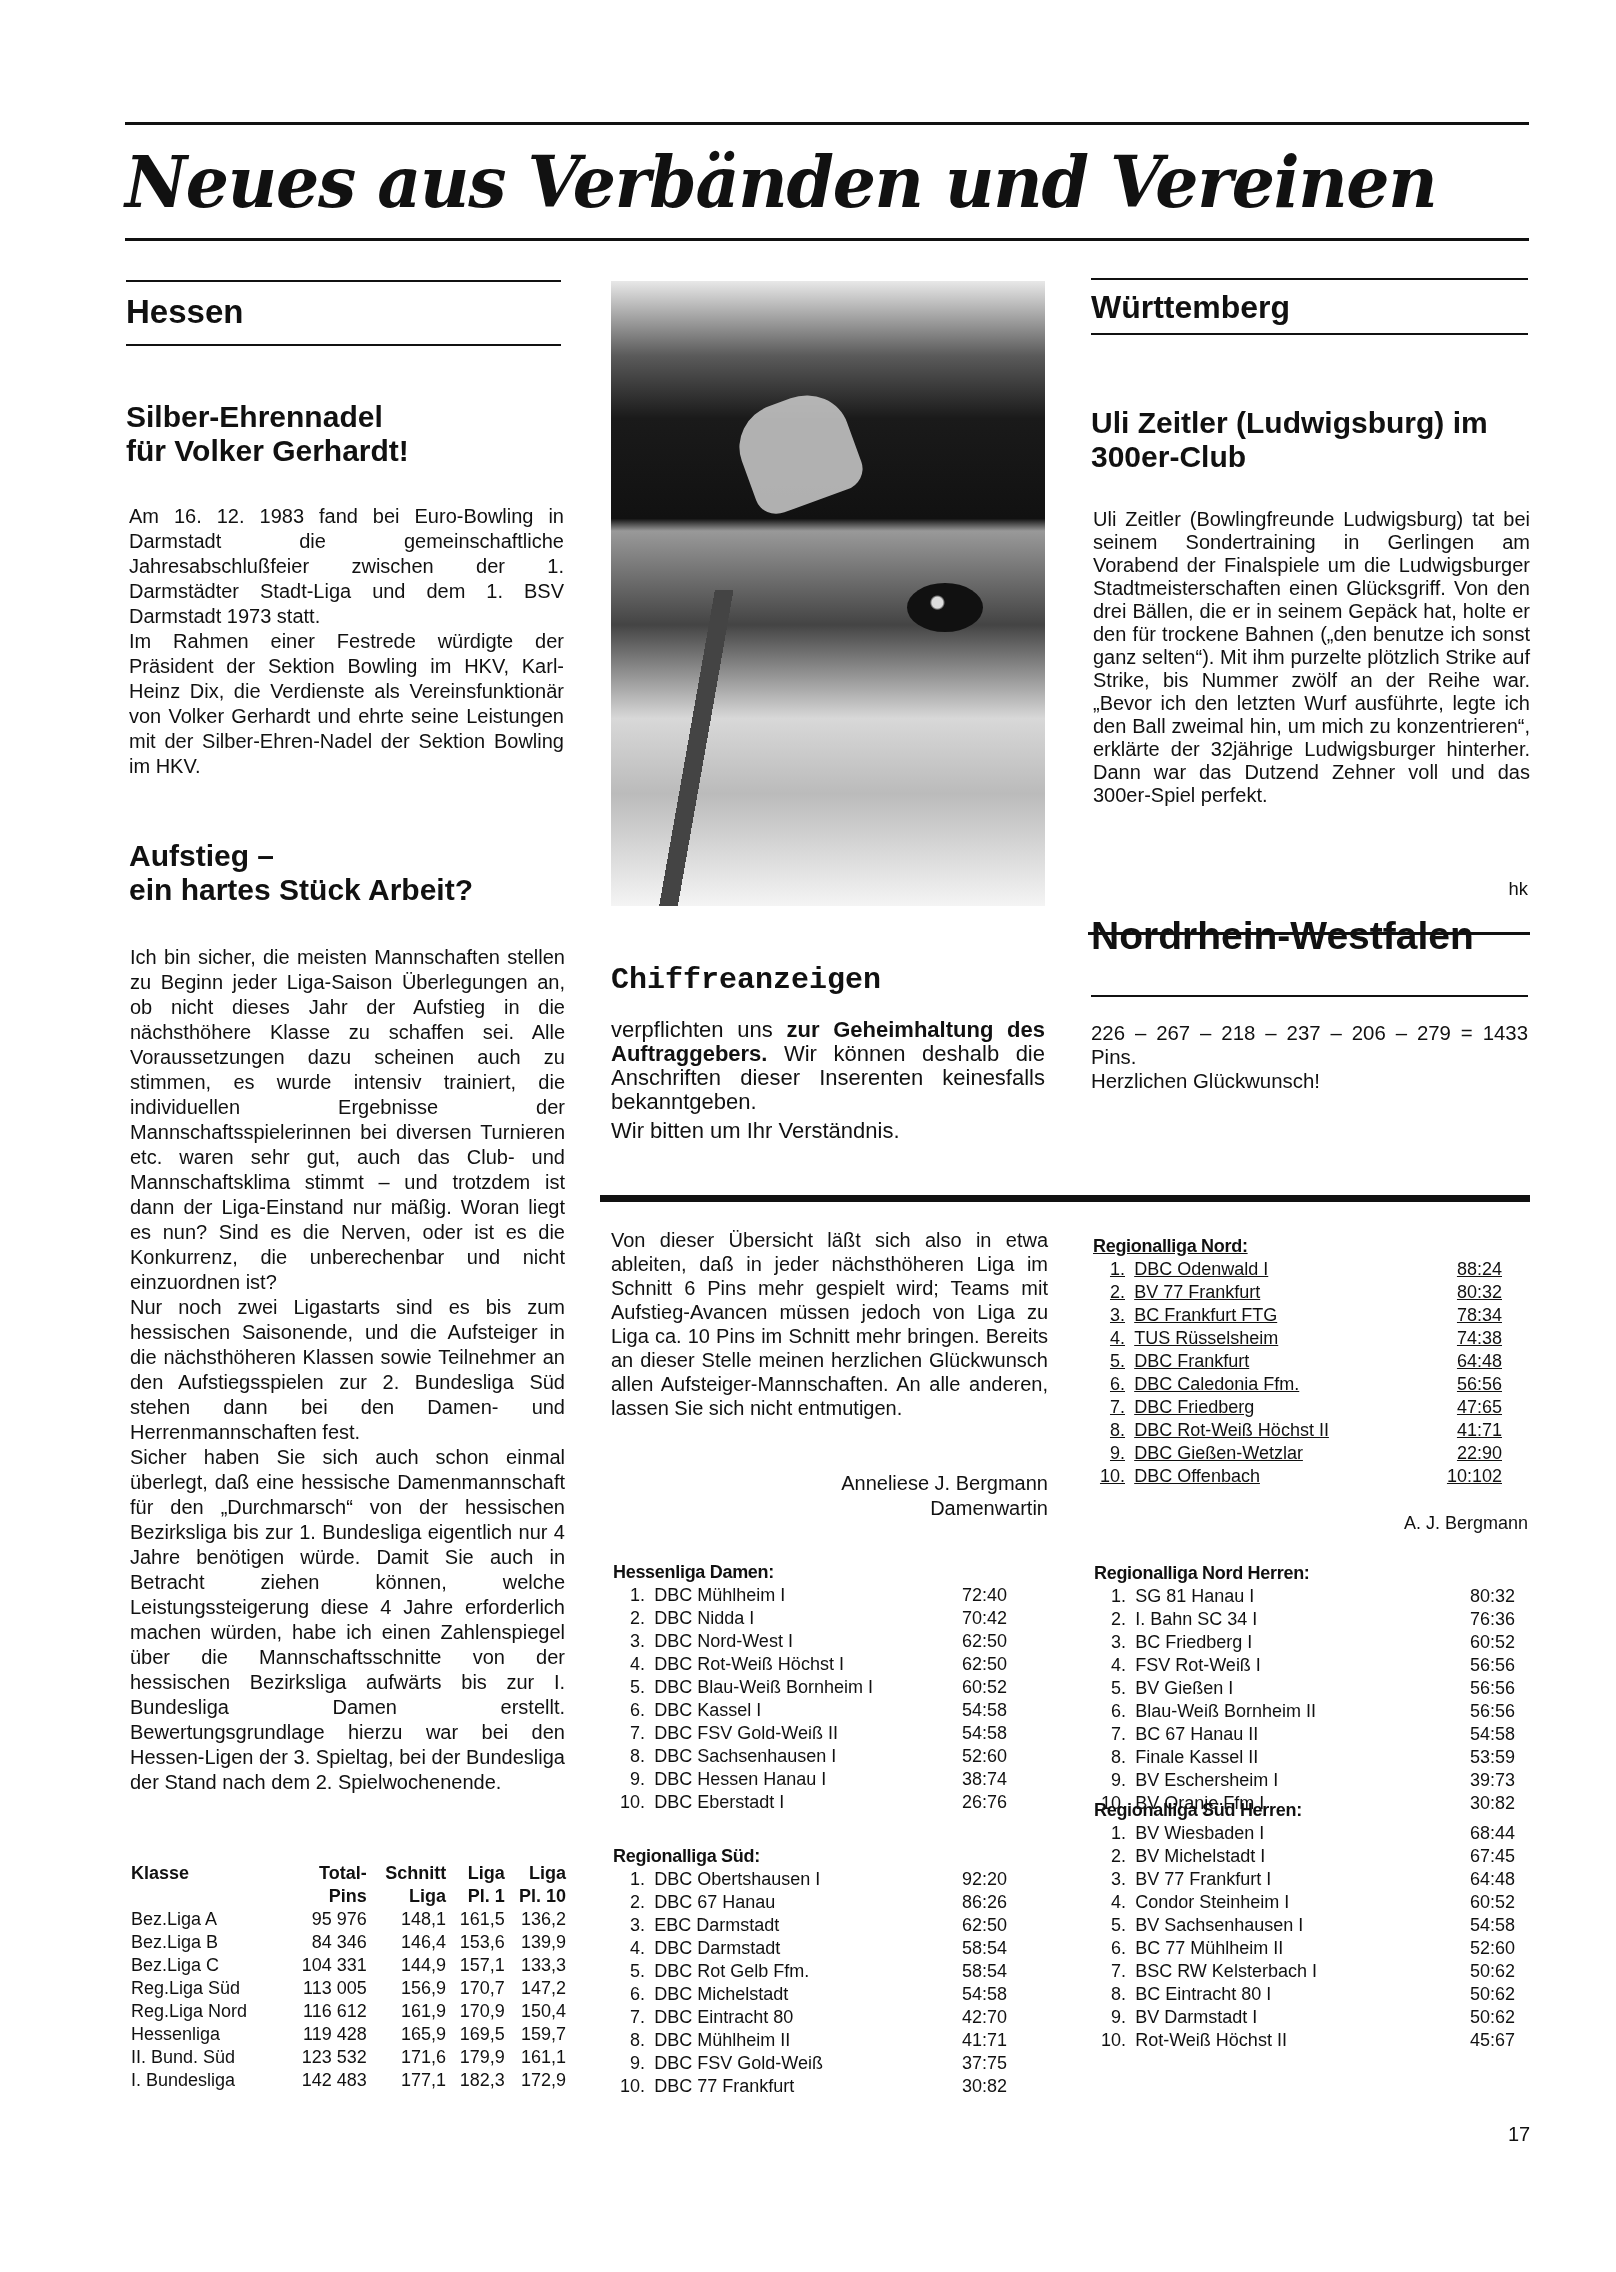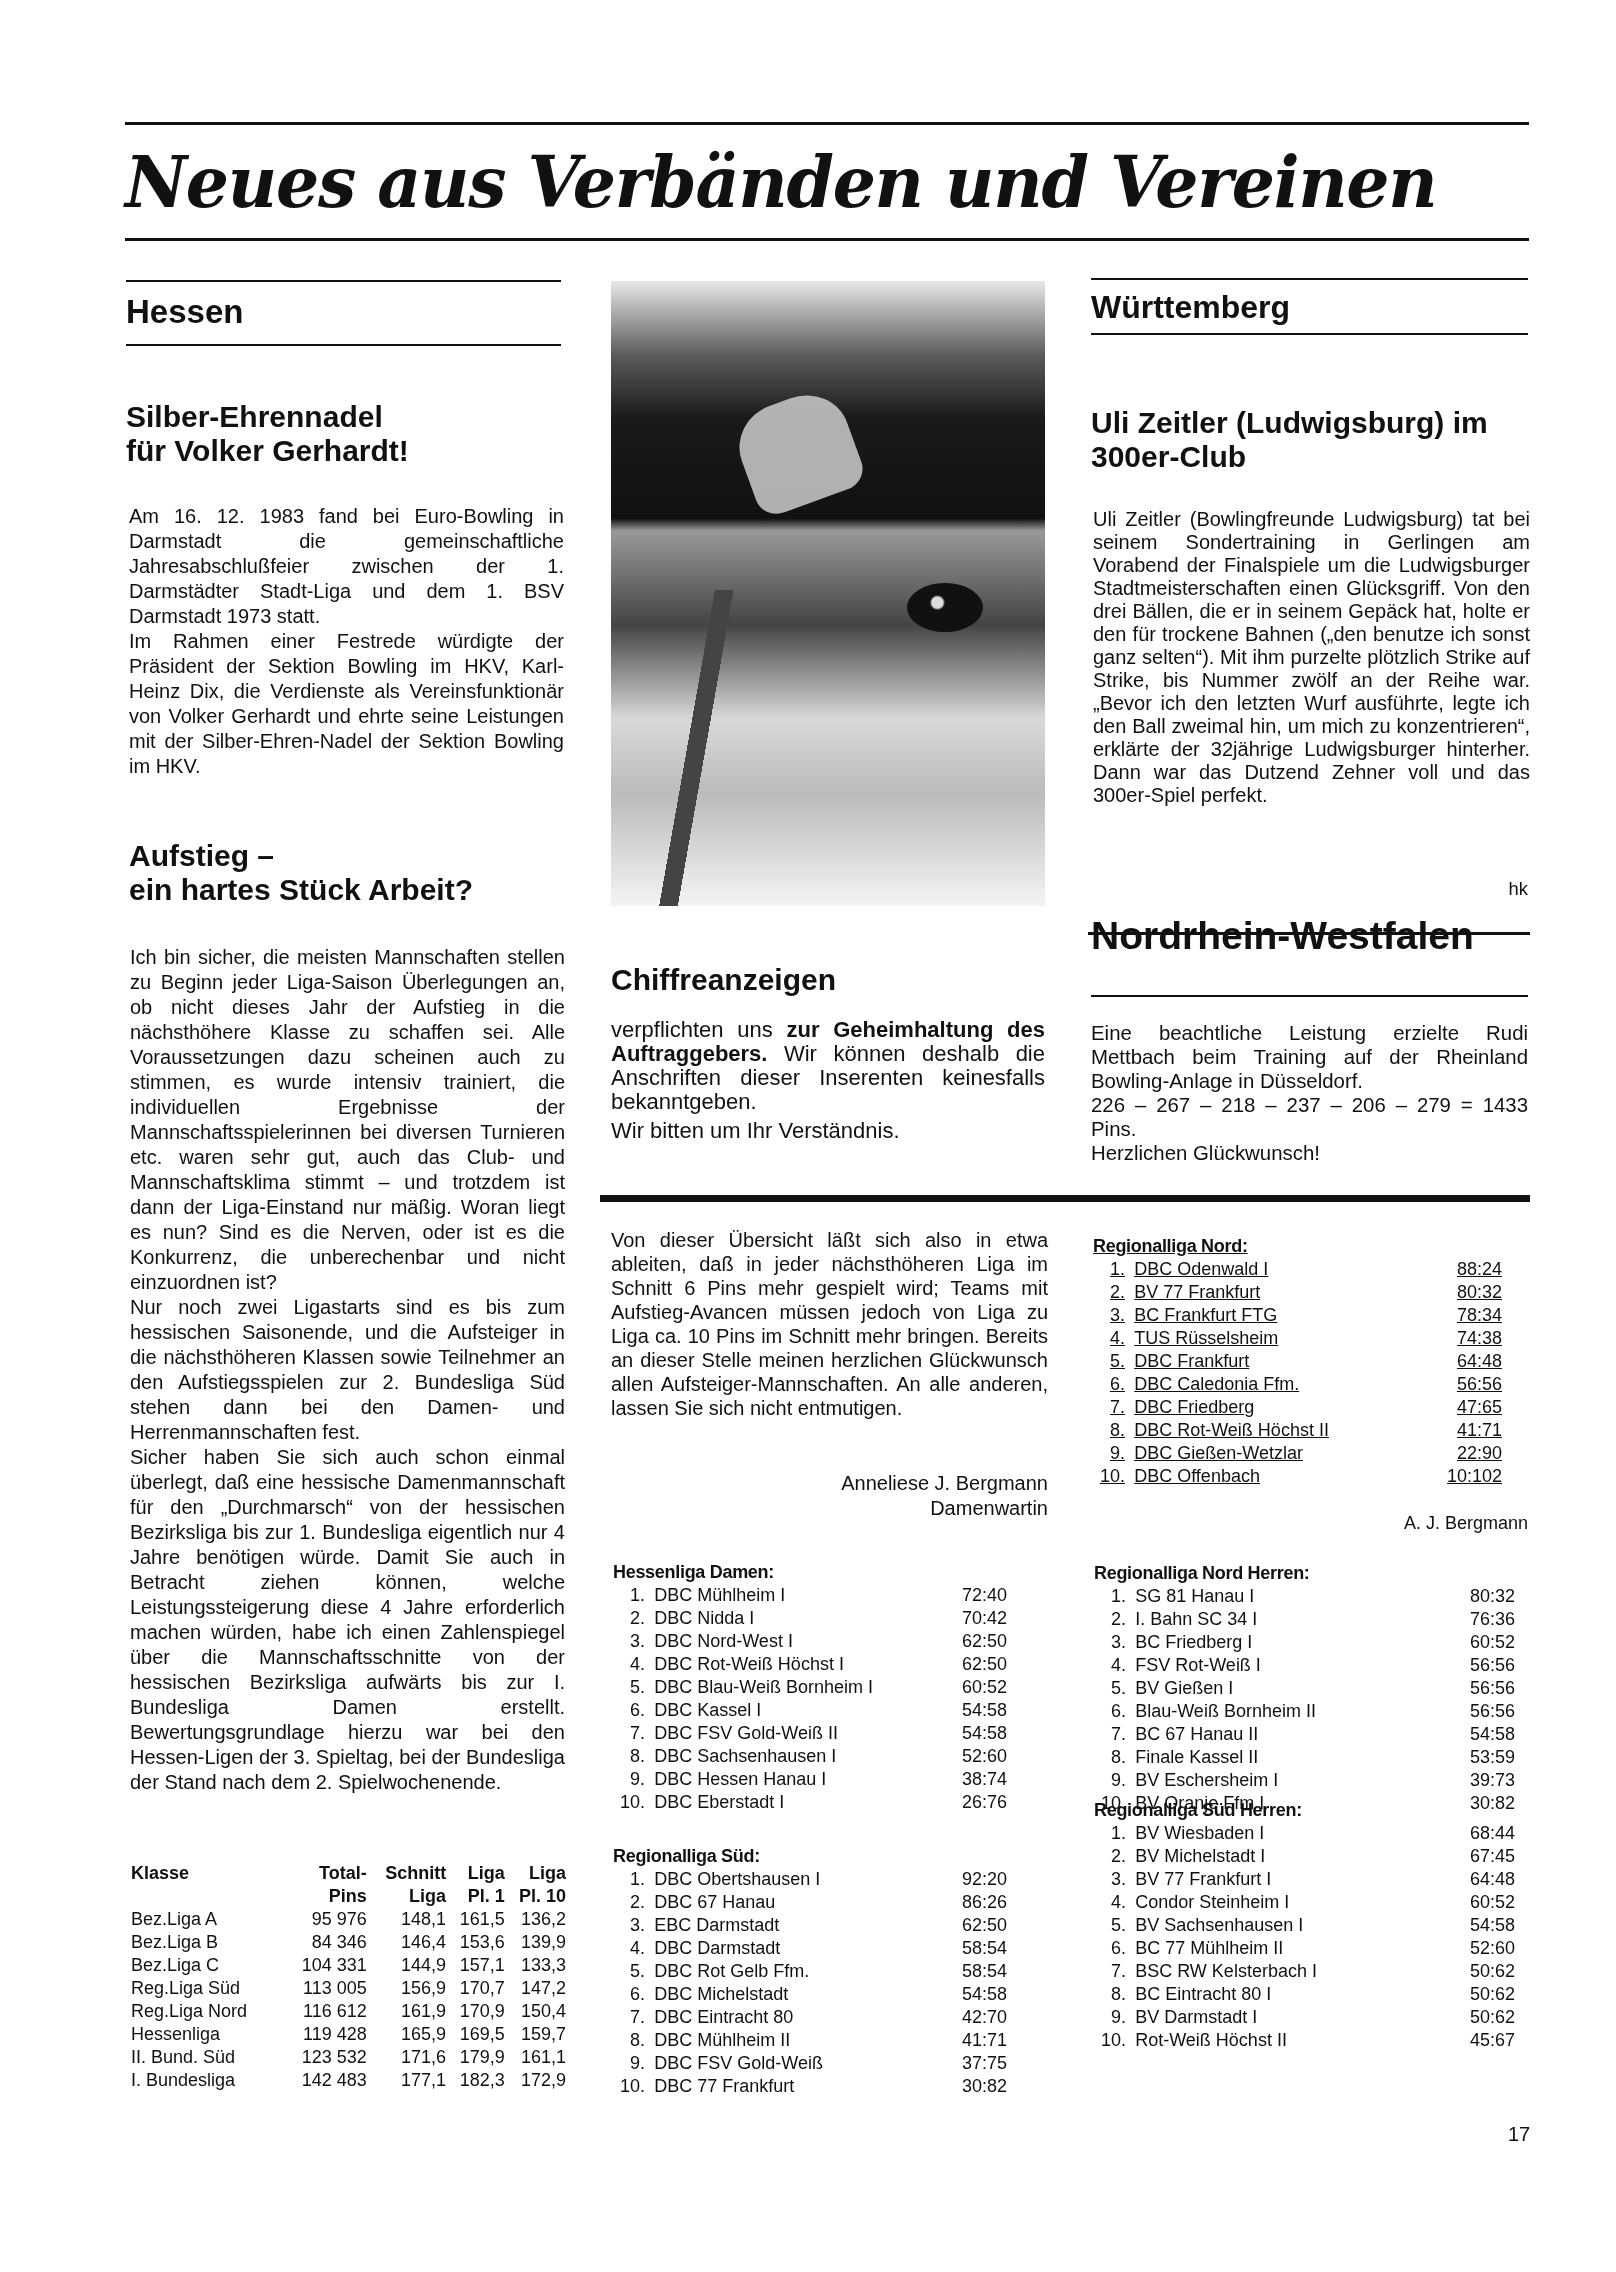--- a/index.html
+++ b/index.html
@@ -151,21 +151,21 @@
       </tr>
     </tbody>
 </table>
 
 <div class="photo">
   <div class="lane"></div>
   <div class="bowler"></div>
   <div class="ball"></div>
 </div>
 
-<div class="abs region" style="left:611px; top:965px; font-size:30px;">Chiffreanzeigen</div>
+<div class="abs region" style="left:611px; top:965px; font-size:30px;font-family:Liberation Mono, monospace;">Chiffreanzeigen</div>
 <div class="abs body" style="left:611px; top:1018px; width:434px; font-size:22px; line-height:24px;">
   <p><span>verpflichten uns </span><b>zur Geheimhaltung des Auftraggebers.</b><span> Wir können deshalb die Anschriften dieser Inserenten keinesfalls bekanntgeben.</span></p>
   <p style="margin-top:5px;">Wir bitten um Ihr Verständnis.</p>
 </div>
 
 <div class="rule" style="left:1091px; top:278px; width:437px; height:2px;"></div>
 <div class="abs region" style="left:1091px; top:291px; font-size:32px;">Württemberg</div>
 <div class="rule" style="left:1091px; top:333px; width:437px; height:2px;"></div>
 <div class="abs headline" style="left:1091px; top:406px; width:440px; font-size:30px;">
   <div>Uli Zeitler (Ludwigsburg) im</div>
@@ -173,21 +173,20 @@
 </div>
 <div class="abs body" style="left:1093px; top:508px; width:437px; font-size:20px; line-height:23px;">
   <p>Uli Zeitler (Bowlingfreunde Ludwigsburg) tat bei seinem Sondertraining in Gerlingen am Vorabend der Finalspiele um die Ludwigsburger Stadtmeisterschaften einen Glücksgriff. Von den drei Bällen, die er in seinem Gepäck hat, holte er den für trockene Bahnen („den benutze ich sonst ganz selten“). Mit ihm purzelte plötzlich Strike auf Strike, bis Nummer zwölf an der Reihe war. „Bevor ich den letzten Wurf ausführte, legte ich den Ball zweimal hin, um mich zu konzentrieren“, erklärte der 32jährige Ludwigsburger hinterher. Dann war das Dutzend Zehner voll und das 300er-Spiel perfekt.</p>
 </div>
 <div class="abs" style="left:1446px; top:878px; width:82px; text-align:right; font-size:18.4px;">hk</div>
 
 <div class="rule" style="left:1088px; top:932px; width:442px; height:3.3px;"></div>
 <div class="abs region" style="left:1091px; top:896px; font-size:39px; white-space:nowrap;margin-top:20px;">Nordrhein-Westfalen</div>
 <div class="rule" style="left:1091px; top:995px; width:437px; height:2px;"></div>
 <div class="abs body" style="left:1091px; top:1021px; width:437px; font-size:20.4px; line-height:24px;">
-  <p>Eine beachtliche Leistung erzielte Rudi Mettbach beim Training auf der Rheinland Bowling-Anlage in Düsseldorf.</p>
   <p>226 – 267 – 218 – 237 – 206 – 279 = 1433 Pins.</p>
   <p>Herzlichen Glückwunsch!</p>
 </div>
 
 <div class="rule" style="left:600px; top:1195px; width:930px; height:7.2px;"></div>
 
 <div class="abs body" style="left:611px; top:1228px; width:437px; font-size:20px; line-height:24px;">
   <p>Von dieser Übersicht läßt sich also in etwa ableiten, daß in jeder nächsthöheren Liga im Schnitt 6 Pins mehr gespielt wird; Teams mit Aufstieg-Avancen müssen jedoch von Liga zu Liga ca. 10 Pins im Schnitt mehr bringen. Bereits an dieser Stelle meinen herzlichen Glückwunsch allen Aufsteiger-Mannschaften. An alle anderen, lassen Sie sich nicht entmutigen.</p>
 </div>
 <div class="abs sig" style="left:611px; top:1471px; width:437px;">

